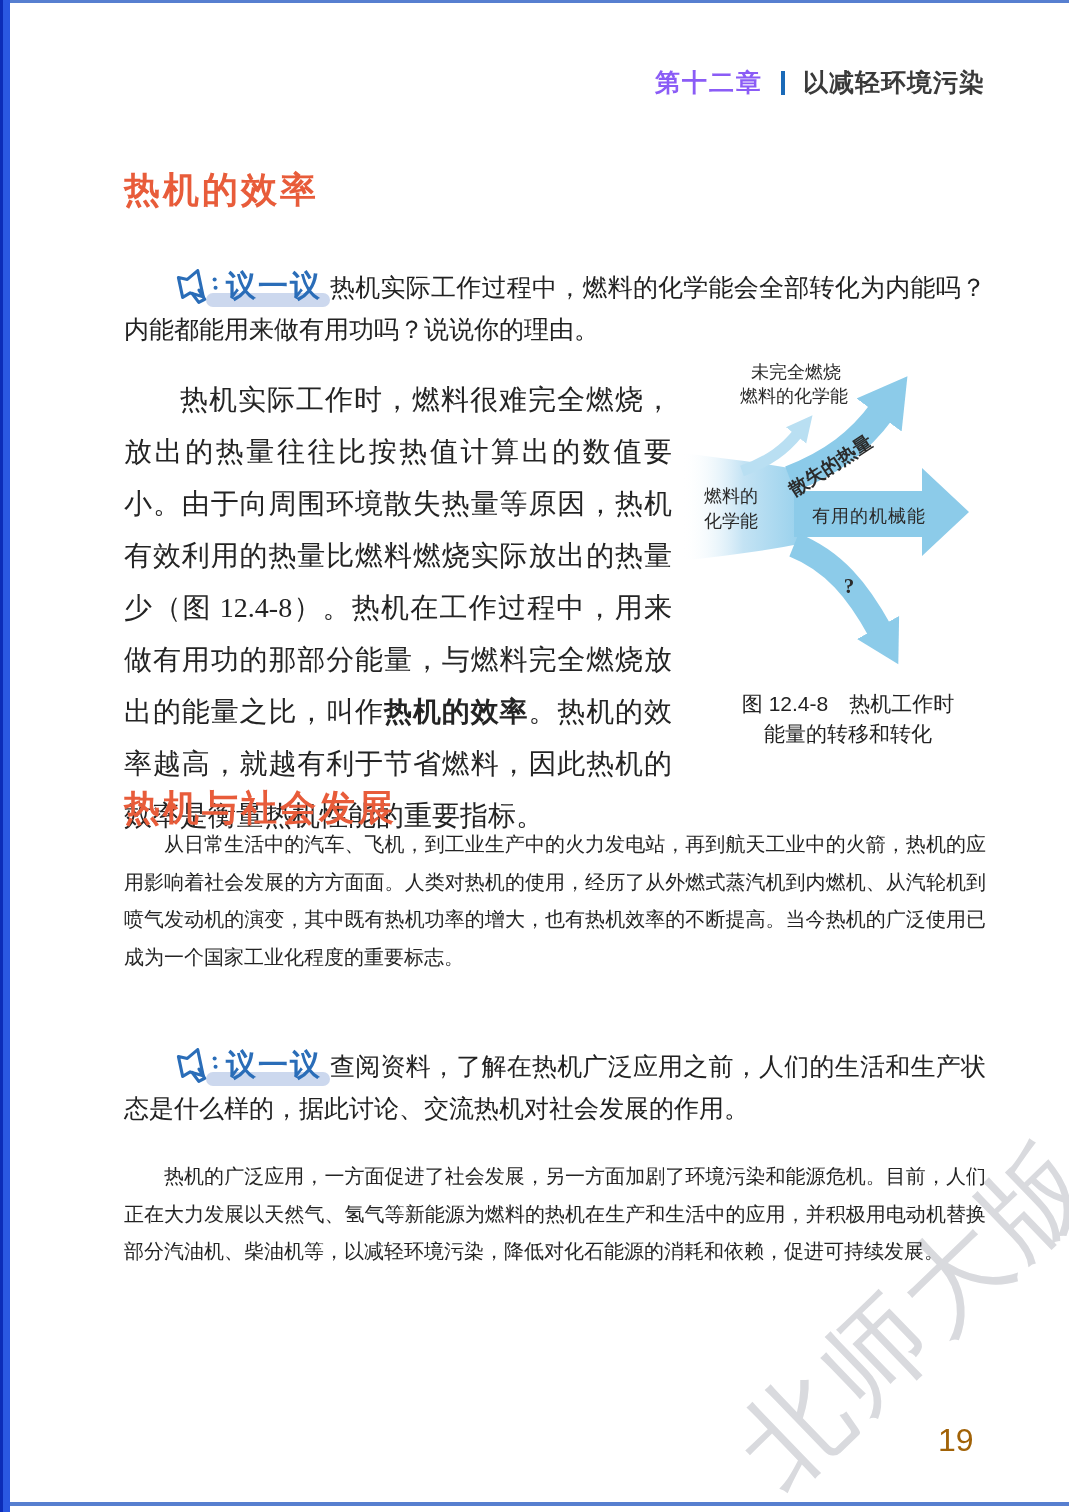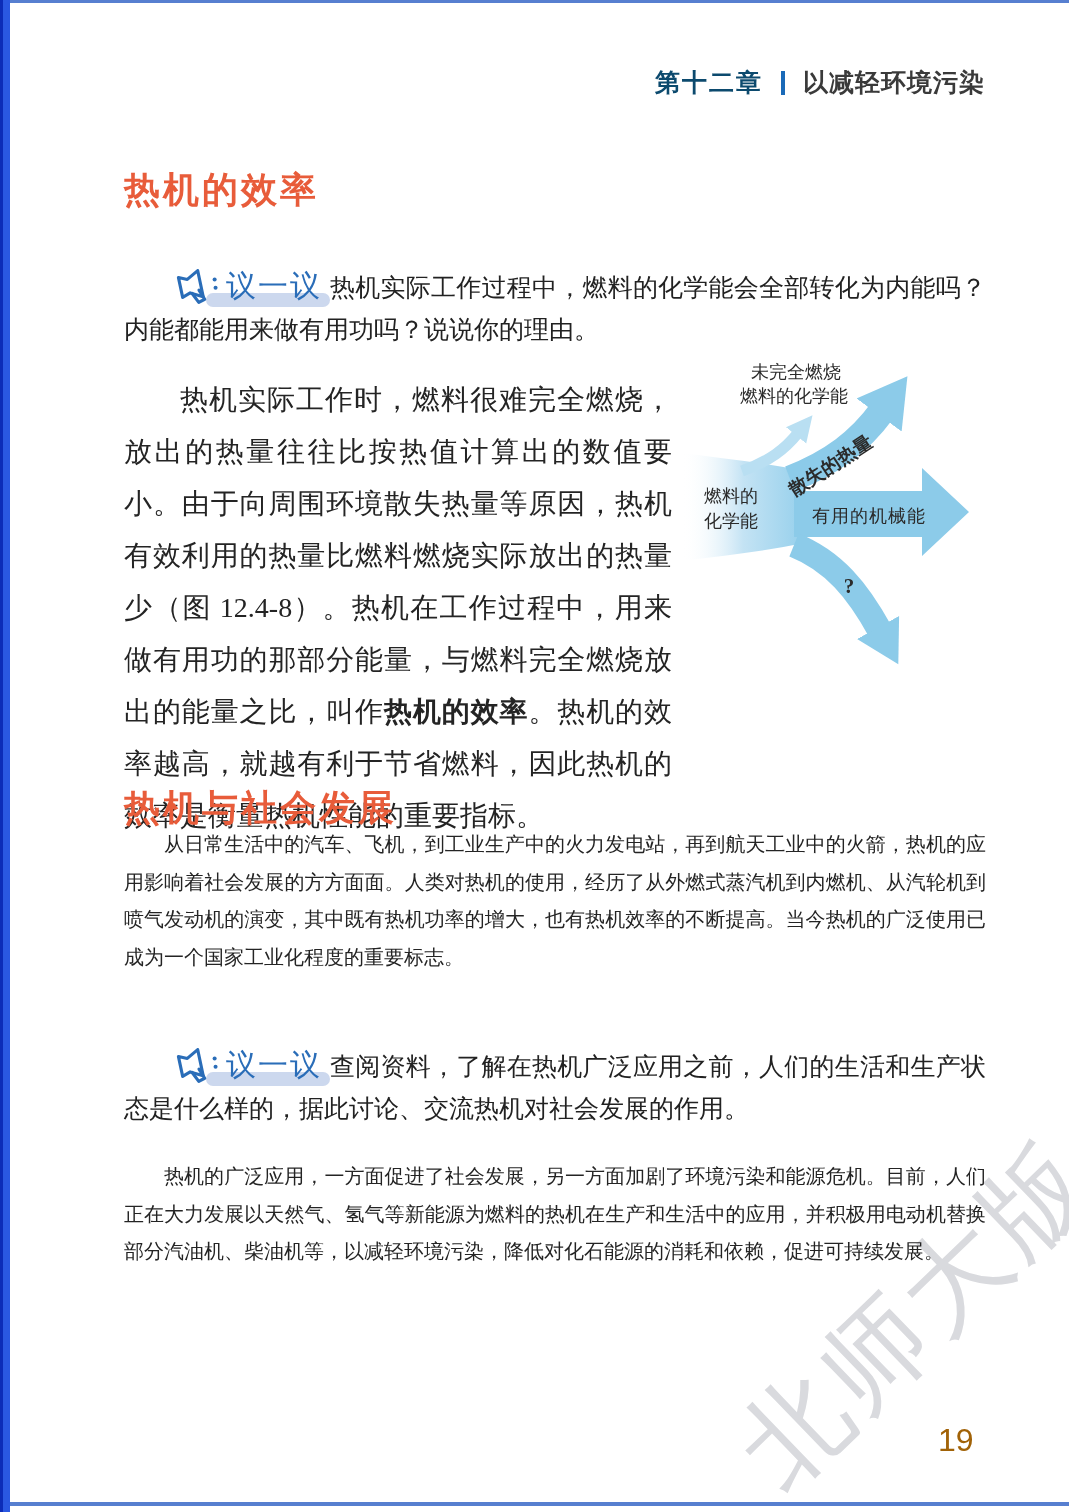--- a/index.html
+++ b/index.html
@@ -13,42 +13,42 @@
   }
   
   .edge-left{position:absolute;left:0;top:0;width:10px;height:1512px;
     background:#2a58e2;border-left:3px solid #0c2cb8;box-sizing:border-box;}
   .edge-top{position:absolute;left:10px;top:0;right:0;height:3px;background:#577fd0;}
   .edge-bottom{position:absolute;left:10px;bottom:6px;right:0;height:4px;background:#577fd0;}
 
   
   .runhead{position:absolute;top:66px;right:84px;display:flex;align-items:center;gap:18px;
     font-family:"Liberation Sans",sans-serif;font-weight:700;font-size:25px;}
-  .runhead .chapter{color:#0c4a6e;letter-spacing:2px;}
+  .runhead .chapter{color:#8b5cf6;letter-spacing:2px;}
   .runhead .divider{width:4px;height:24px;background:#1a6ab8;}
   .runhead .booktitle{color:#3a3a3a;letter-spacing:1px;}
 
   
   .sec-heading{position:absolute;left:124px;margin:0;
     font-family:"Liberation Sans",sans-serif;font-weight:700;font-size:36px;
     color:#e85c3a;letter-spacing:3px;}
   #heading-efficiency{top:166px;}
   #heading-society{top:784px;}
 
   
   .discuss{position:absolute;left:124px;width:862px;
     font-size:25px;line-height:42px;color:#222;text-align:justify;text-indent:206px;}
   #discuss-1{top:267px;}
   #discuss-2{top:1046px;}
   .badge{position:absolute;left:52px;top:-2px;text-indent:0;display:flex;align-items:center;}
   .badge .bar{position:absolute;left:30px;right:-8px;bottom:0px;height:14px;
     background:#ccd8ee;border-radius:7px;}
   .badge svg{position:relative;margin-right:4px;}
   .badge .badge-label{position:relative;font-family:"Liberation Sans",sans-serif;
-    font-weight:400;font-size:30px;color:#2a6db8;letter-spacing:2px;}
+    font-weight:700;font-size:30px;color:#2a6db8;letter-spacing:2px;}
 
   
   .para-col{position:absolute;left:124px;top:374px;width:548px;margin:0;
     font-size:28px;line-height:52px;text-align:justify;text-indent:2em;color:#242424;}
   .para-wide{position:absolute;left:124px;width:862px;margin:0;
     font-size:20px;line-height:37.5px;text-align:justify;text-indent:2em;color:#242424;}
   #para-society-1{top:826px;}
   #para-society-2{top:1158px;}
   .bold-term{font-weight:700;}
 
@@ -141,20 +141,24 @@
 
         <text class="fig-label" x="49" y="153" font-size="18" text-anchor="middle">燃料的</text>
         <text class="fig-label" x="49" y="178" font-size="18" text-anchor="middle">化学能</text>
 
         <text class="fig-label" transform="translate(152 122) rotate(-33)" font-size="19" text-anchor="middle" font-weight="600">散失的热量</text>
 
         <text class="fig-label" x="187" y="173" font-size="18" text-anchor="middle" letter-spacing="1">有用的机械能</text>
 
         <text class="fig-label" x="167" y="244" font-size="21" text-anchor="middle" font-weight="600">?</text>
       </svg>
+      <figcaption class="fig-caption">
+        <div>图 12.4-8　热机工作时</div>
+        <div>能量的转移和转化</div>
+      </figcaption>
     </figure>
 
     <h2 class="sec-heading" id="heading-society">热机与社会发展</h2>
 
     <p class="para-wide" id="para-society-1">从日常生活中的汽车、飞机，到工业生产中的火力发电站，再到航天工业中的火箭，热机的应用影响着社会发展的方方面面。人类对热机的使用，经历了从外燃式蒸汽机到内燃机、从汽轮机到喷气发动机的演变，其中既有热机功率的增大，也有热机效率的不断提高。当今热机的广泛使用已成为一个国家工业化程度的重要标志。</p>
 
     <div class="discuss" id="discuss-2">
       <span class="badge">
         <span class="bar"></span>
         <svg width="46" height="40" viewBox="0 0 50 42">

